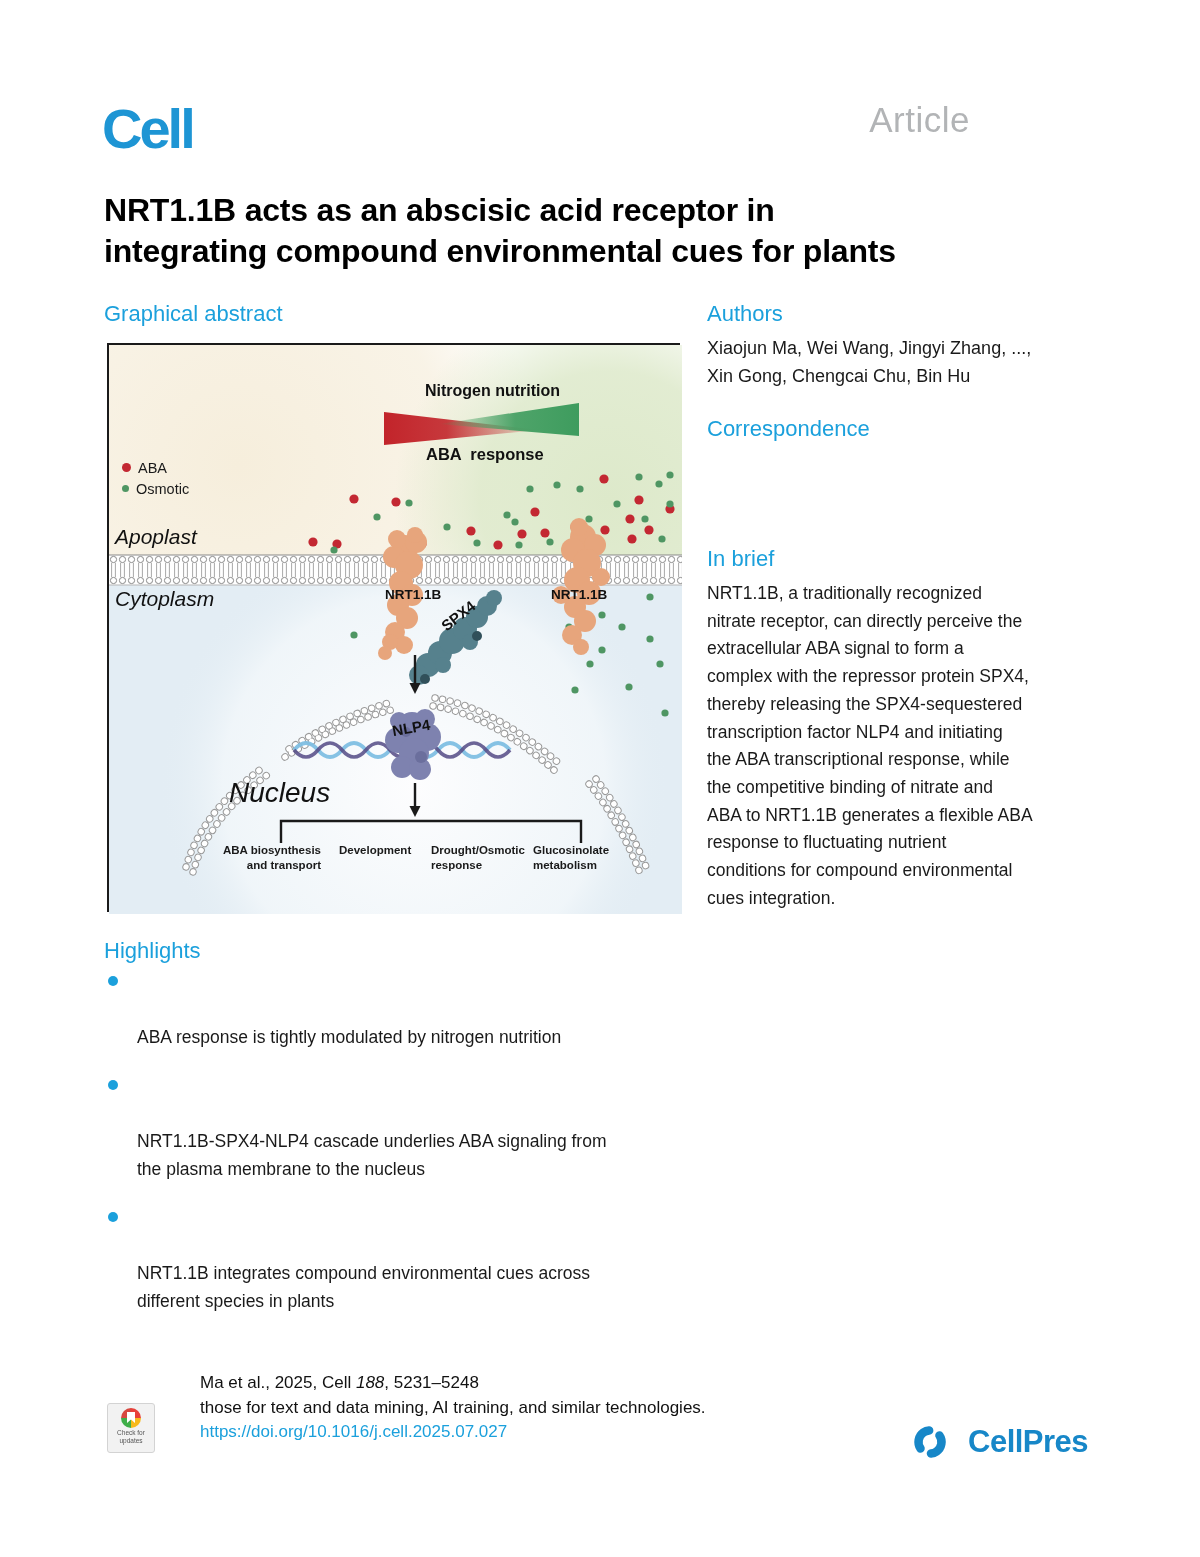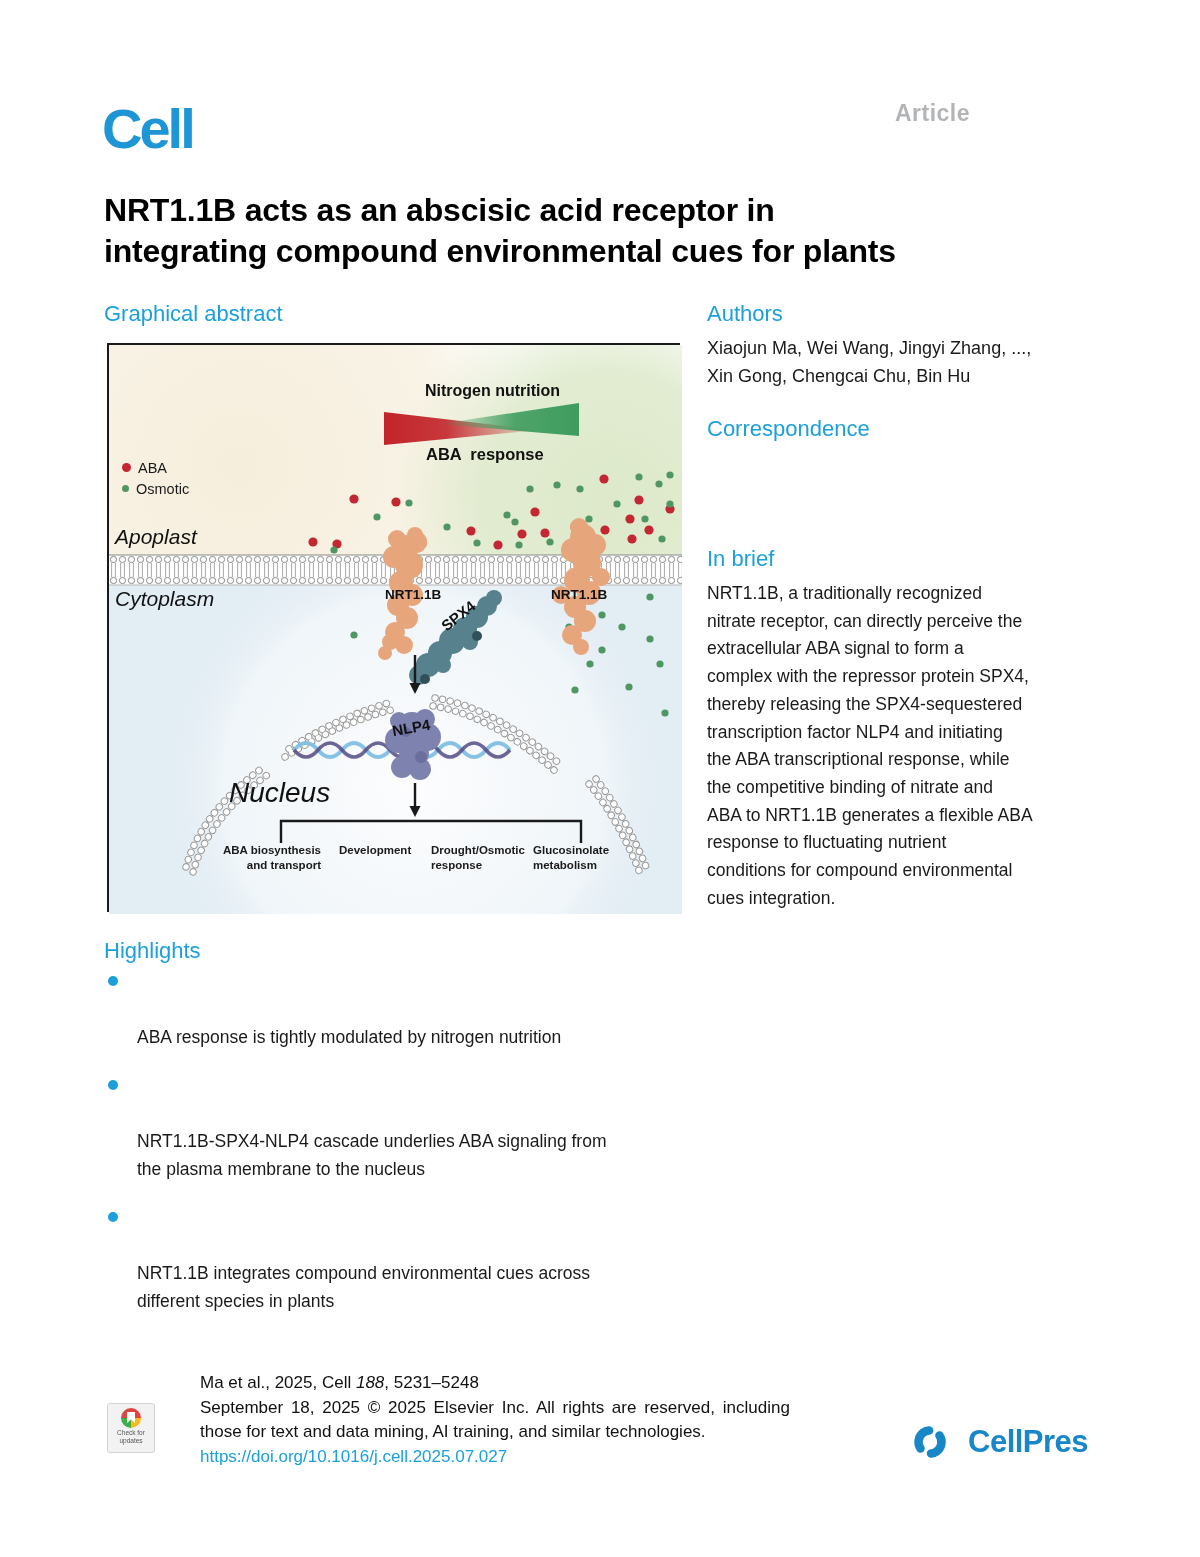--- a/index.html
+++ b/index.html
@@ -3,21 +3,21 @@
 <meta charset="utf-8">
 <style>
   * { margin:0; padding:0; box-sizing:border-box; }
   html,body { background:#fff; }
   body { font-family:"Liberation Sans", sans-serif; color:#1a1a1a; }
   .page { position:relative; width:1088px; height:1557px; background:#fff; overflow:hidden; }
 
   
   .logo { position:absolute; left:102px; top:96px; font-size:56px; font-weight:bold;
           color:#1e95d4; letter-spacing:-3px; }
-  .article-label { position:absolute; right:118px; top:100px; font-size:23px; font-weight:bold;
+  .article-label { position:absolute; right:118px; top:100px; font-size:35px; font-weight:normal;
           color:#b2b4b6; letter-spacing:0.5px; }
   .title { position:absolute; left:104px; top:190px; width:1010px; font-size:32px; font-weight:bold;
           color:#000; line-height:41px; letter-spacing:-0.2px; white-space:pre-line; }
 
   .h-blue { color:#1ba0dc; font-size:22px; font-weight:normal; }
 
   
   .ga-heading { position:absolute; left:104px; top:301px; }
   .figure { position:absolute; left:107px; top:343px; width:573px; height:569px;
             border:2.5px solid #1a1a1a; background:#bef264; }
@@ -370,21 +370,20 @@
   <div class="badge">
     <div class="badge-circle">
       <span class="badge-bm"></span>
     </div>
     <div class="badge-txt">Check for</div>
     <div class="badge-txt">updates</div>
   </div>
 
   <div class="foot-text">
     <div><span>Ma et al., 2025, Cell </span><span class="ital">188</span><span>, 5231–5248</span></div>
-    <div class="just">September 18, 2025 © 2025 Elsevier Inc. All rights are reserved, including</div>
     <div>those for text and data mining, AI training, and similar technologies.</div>
     <div><a class="doi">https://doi.org/10.1016/j.cell.2025.07.027</a></div>
   </div>
 
   <div class="cellpress">
     <svg width="40" height="40" viewBox="0 0 40 40">
       <g transform="rotate(-35 20 20)">
         <circle cx="20" cy="20" r="11.5" fill="none" stroke="#1787c8" stroke-width="8.5" stroke-dasharray="24 12" stroke-linecap="round"></circle>
       </g>
     </svg>

